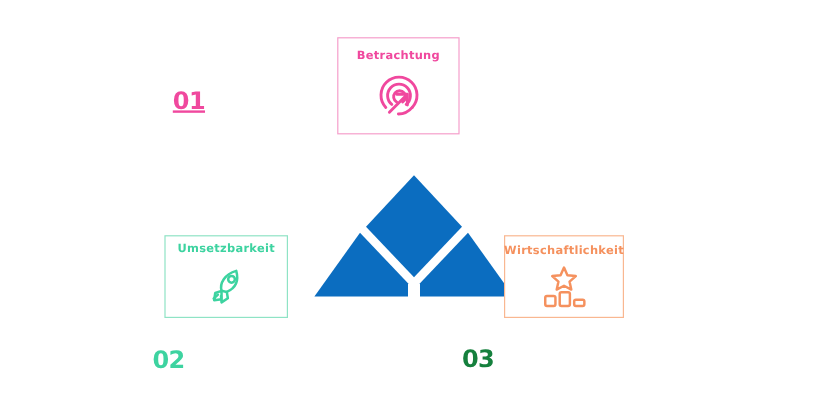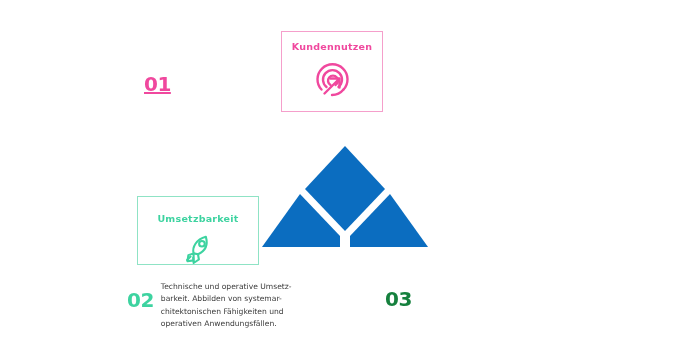--- a/index.html
+++ b/index.html
@@ -62,24 +62,24 @@
     width: 102px;
     height: 81px;
     border-color: #F59FCB;
     padding-top: 9px;
   }
   .box-kundennutzen .cat-title { color: #F0489E; }
 
   .box-umsetzbarkeit {
     left: 137px;
     top: 196px;
-    width: 122px;
+    width: 103px;
     height: 69px;
     border-color: #8FE3C5;
-    padding-top: 16px;
+    padding-top: 5px;
   }
   .box-umsetzbarkeit .cat-title { color: #3DD3A0; }
 
   .box-wirtschaftlichkeit {
     left: 420px;
     top: 196px;
     width: 100px;
     height: 69px;
     border-color: #F9B791;
     padding-top: 7px;
@@ -138,21 +138,21 @@
 
       <polygon points="90,7 130,50 90,92 50,50" fill="#0B6DC0"></polygon>
 
       <polygon points="45,55 85,97 85,108 7,108" fill="#0B6DC0"></polygon>
 
       <polygon points="135,55 173,108 95,108 95,97" fill="#0B6DC0"></polygon>
     </svg>
   </div>
 
   <div class="cat-box box-kundennutzen">
-    <div class="cat-title">Kundennutzen</div>
+    <div class="cat-title">Betrachtung</div>
     <span class="cat-icon">
       <svg width="48" height="48" viewBox="0 0 48 48" xmlns="http://www.w3.org/2000/svg">
         <g fill="none" stroke="#F0489E" stroke-width="2.4" stroke-linecap="round" stroke-linejoin="round">
 
           <path d="M13.5 33.5 A15 15 0 1 1 35.5 33.5"></path>
           <path d="M35.5 33.5 A15 15 0 0 1 24 39"></path>
 
           <path d="M18.5 31 A9.5 9.5 0 1 1 30.5 31"></path>
           <path d="M22.5 29 A5 5 0 1 1 27.5 29"></path>
 
@@ -177,30 +177,41 @@
           <path d="M19 29 L13 31 L12 38 L19 37 Z"></path>
 
           <path d="M24 30 L25 36 L19 40 L18.5 34"></path>
 
           <path d="M15.5 32.5 L11.5 36.5"></path>
         </g>
       </svg>
     </span>
   </div>
 
+  <div class="cat-box box-wirtschaftlichkeit">
+    <div class="cat-title">Wirtschaftlichkeit</div>
+    <span class="cat-icon">
+      <svg width="50" height="40" viewBox="0 0 56 44" xmlns="http://www.w3.org/2000/svg">
+        <g fill="none" stroke="#F5915E" stroke-width="2.3" stroke-linecap="round" stroke-linejoin="round">
+
+          <path d="M28 4 L31.2 11.2 L39 12 L33.2 17.2 L34.8 24.6 L28 21 L21.2 24.6 L22.8 17.2 L17 12 L24.8 11.2 Z"></path>
+
+          <rect x="24" y="27" width="9.5" height="13" rx="1.6"></rect>
+          <rect x="10.5" y="30.5" width="9.5" height="9.5" rx="1.6"></rect>
+          <rect x="37.5" y="34" width="9.5" height="6" rx="1.6"></rect>
+        </g>
+      </svg>
+    </span>
+  </div>
 
   <div class="blurb blurb-01">
     <div class="blurb-num">01</div>
   </div>
 
   <div class="blurb blurb-02">
     <div class="blurb-num">02</div>
-    <div class="blurb-text">Technische und operative Umsetz-
-barkeit. Abbilden von systemar-
-chitektonischen Fähigkeiten und
-operativen Anwendungsfällen.</div>
   </div>
 
   <div class="blurb blurb-03">
     <div class="blurb-num">03</div>
   </div>
 
 </div>
 
 </body></html>

